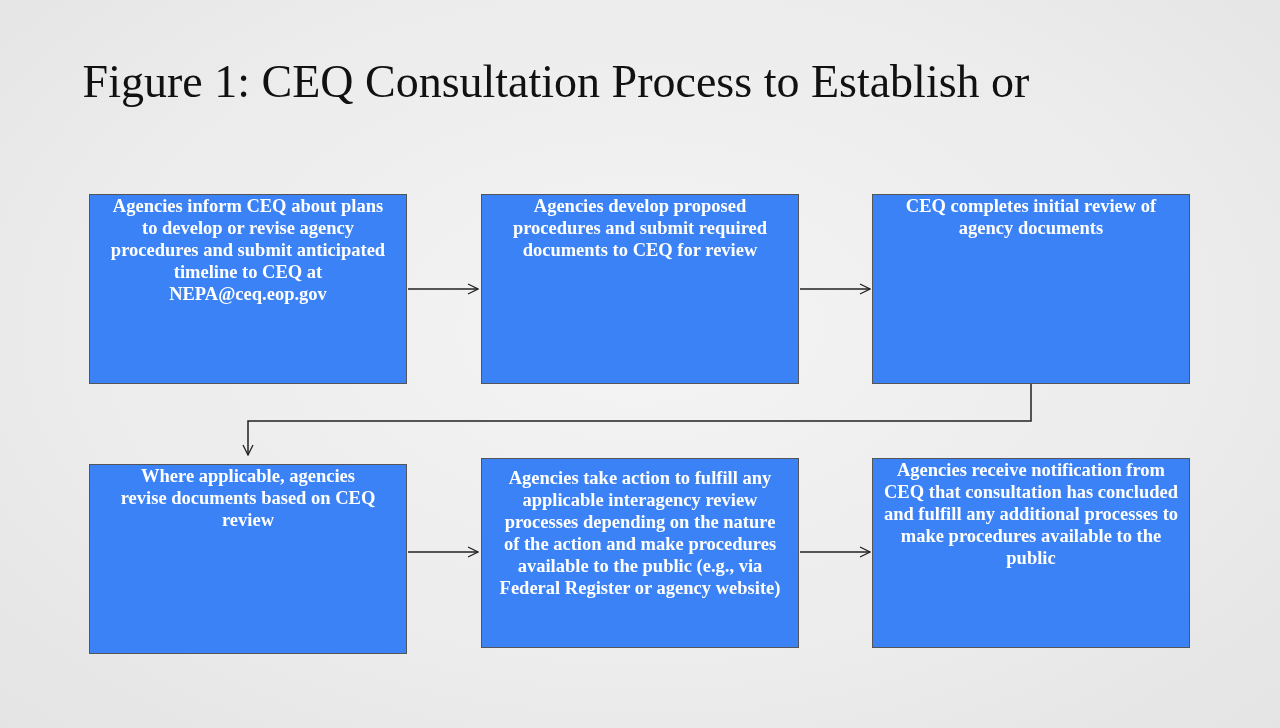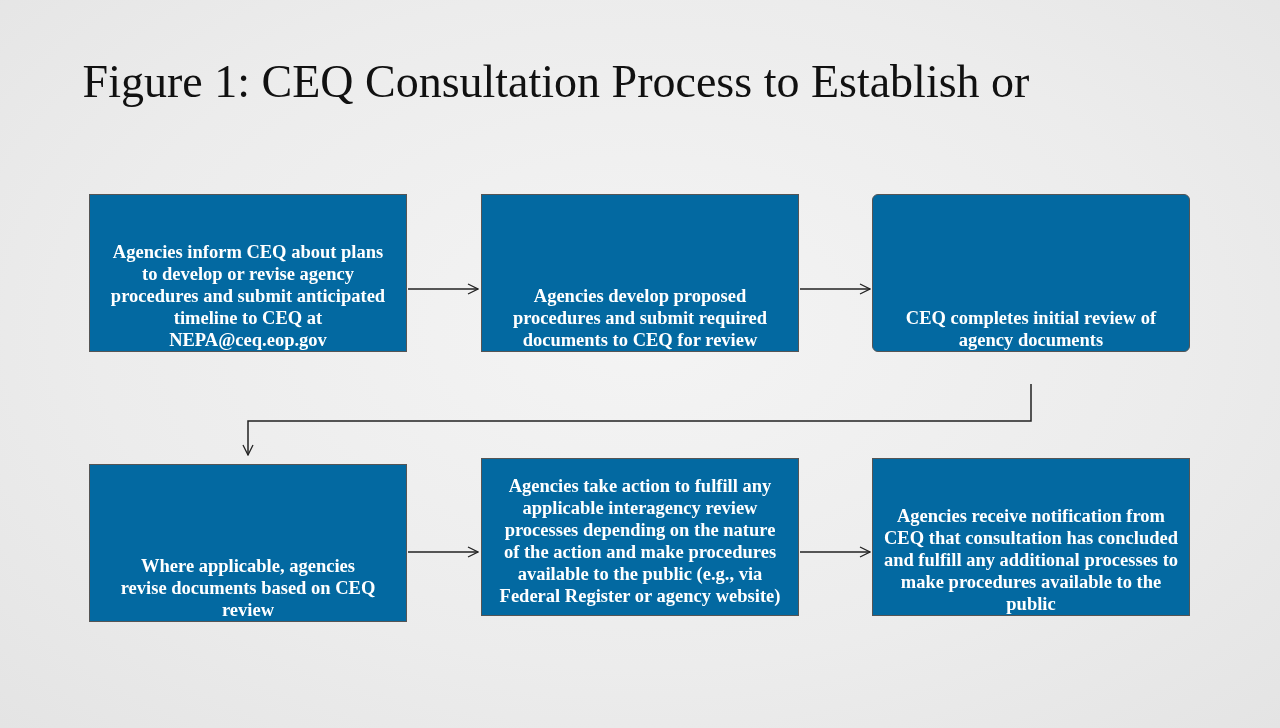--- a/index.html
+++ b/index.html
@@ -6,23 +6,23 @@
   body {
     width: 1280px; height: 728px; position: relative; overflow: hidden;
     background: radial-gradient(ellipse at 50% 45%, #f4f4f4 0%, #ececec 60%, #e4e4e4 100%);
     font-family: "Liberation Serif", "DejaVu Serif", serif;
   }
   .title {
     position: absolute; left: 0; top: 56px; width: 1112px;
     text-align: center; color: #111; font-size: 46px; line-height: 52px;
   }
   .box {
-    position: absolute; width: 318px; height: 158px; background: #0369a1;
+    position: absolute; width: 318px; height: 190px; background: #3b82f6;
     border: 1px solid #555; box-sizing: border-box;
-    display: flex; align-items: flex-end; justify-content: center;
+    display: flex; align-items: flex-start; justify-content: center;
     color: #fff; font-weight: bold; font-size: 18.5px; line-height: 22px;
     text-align: center; padding: 0 14px;
   }
   svg.conn { position: absolute; left: 0; top: 0; }
 </style>
 </head>
 <body>
 
 <div class="title">
   <div>Figure 1: CEQ Consultation Process to Establish or</div>
@@ -40,21 +40,21 @@
   <line x1="408" y1="552" x2="478" y2="552" stroke="#222" stroke-width="1.5" marker-end="url(#ah)"></line>
   <line x1="800" y1="552" x2="870" y2="552" stroke="#222" stroke-width="1.5" marker-end="url(#ah)"></line>
 </svg>
 
 <div class="box" style="left:89px; top:194px;">
   <span>Agencies inform CEQ about plans to develop or revise agency procedures and submit anticipated timeline to CEQ at NEPA@ceq.eop.gov</span>
 </div>
 <div class="box" style="left:481px; top:194px; padding:0 26px;">
   <span>Agencies develop proposed procedures and submit required documents to CEQ for review</span>
 </div>
-<div class="box" style="left:872px; top:194px; padding:0 30px;border-radius:6px;">
+<div class="box" style="left:872px; top:194px; padding:0 30px;">
   <span>CEQ completes initial review of agency documents</span>
 </div>
 <div class="box" style="left:89px; top:464px; padding:0 30px;">
   <span>Where applicable, agencies revise documents based on CEQ review</span>
 </div>
 <div class="box" style="left:481px; top:458px; padding:8px 16px;">
   <span>Agencies take action to fulfill any applicable interagency review processes depending on the nature of the action and make procedures available to the public (e.g., via Federal Register or agency website)</span>
 </div>
 <div class="box" style="left:872px; top:458px; padding:0 8px;">
   <span>Agencies receive notification from CEQ that consultation has concluded and fulfill any additional processes to make procedures available to the public</span>

